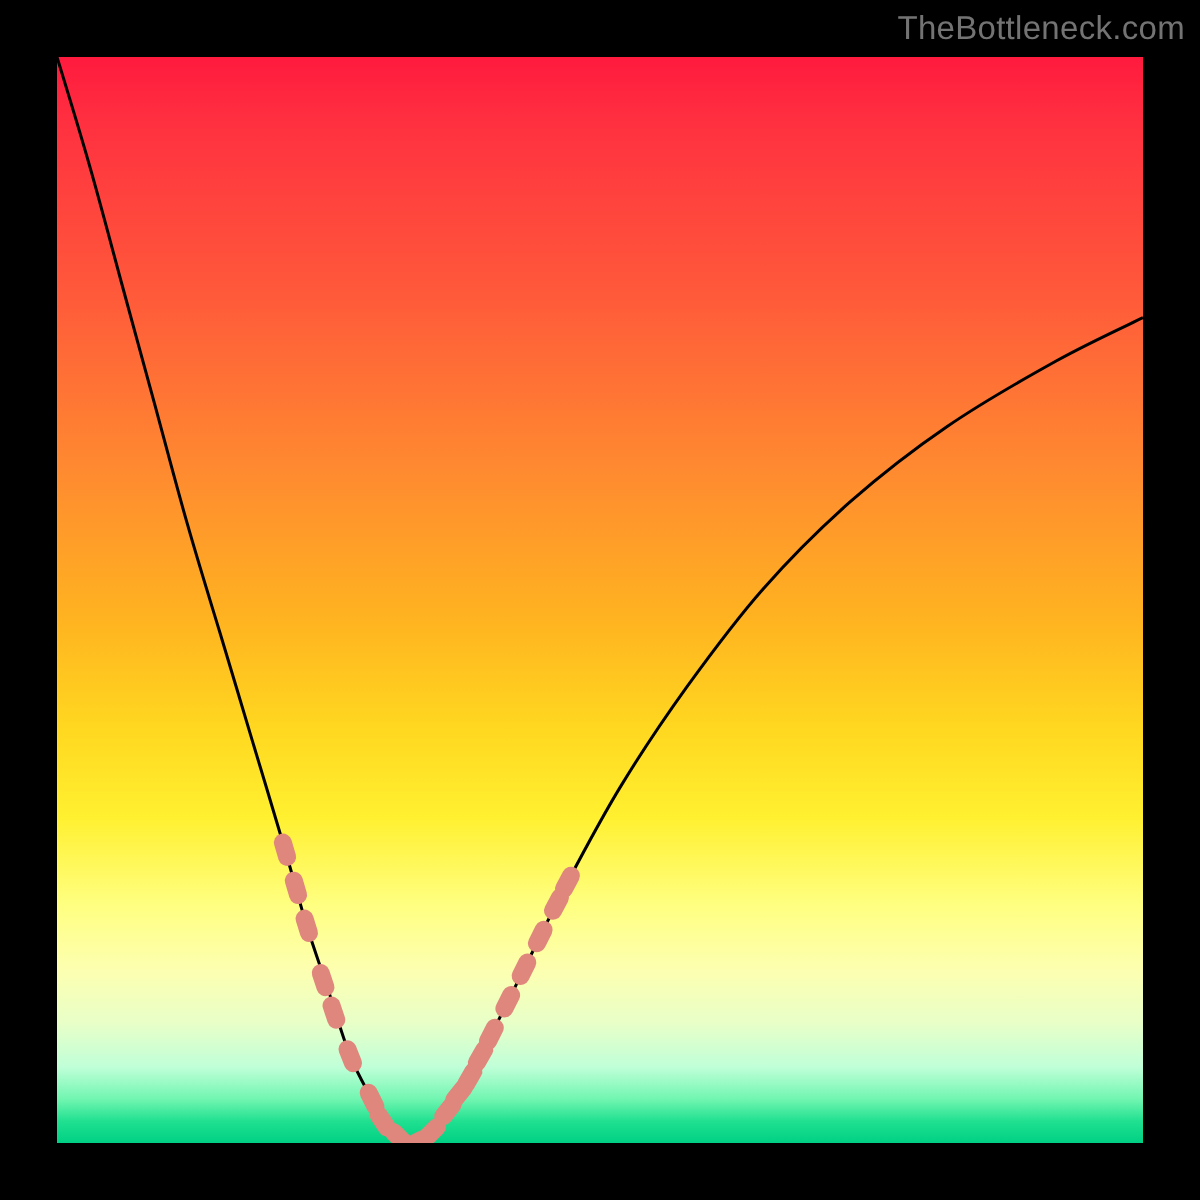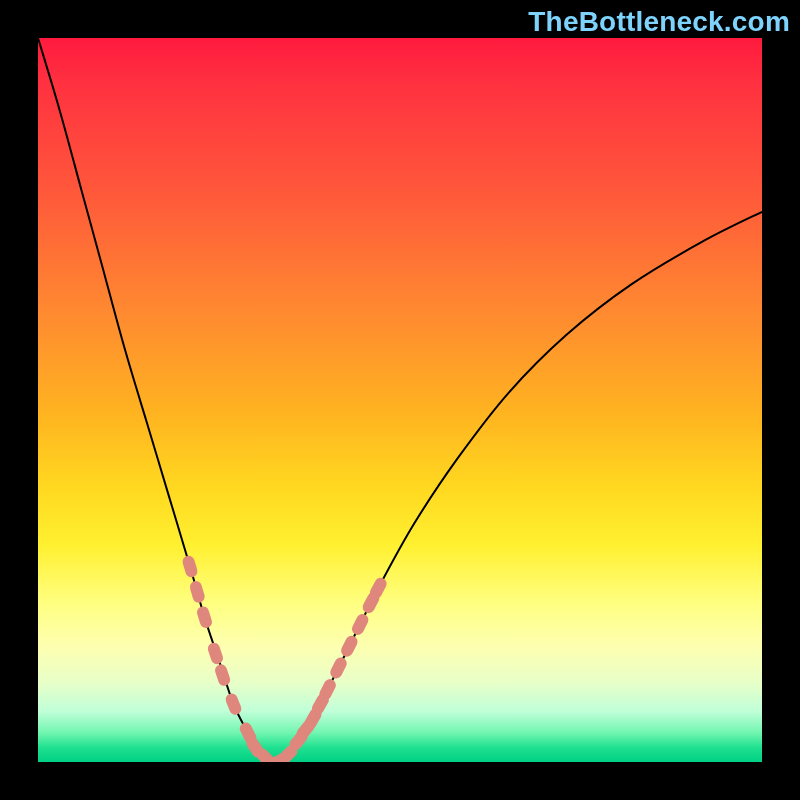--- a/index.html
+++ b/index.html
@@ -48,23 +48,23 @@
       #c0ffd8 93%,
       #70f5b0 96%,
       #20e090 98%,
       #00d084 100%
     );
   }
   .watermark {
     position: absolute;
     top: 6px;
     right: 10px;
-    color: #7dd3fc;
-    font-size: 28px;
-    font-weight: 700;
+    color: #737373;
+    font-size: 22px;
+    font-weight: 400;
     letter-spacing: 0.2px;
     font-family: Arial, Helvetica, sans-serif;
   }
   svg.curves {
     position: absolute;
     top: 0;
     left: 0;
     width: 724px;
     height: 724px;
   }

